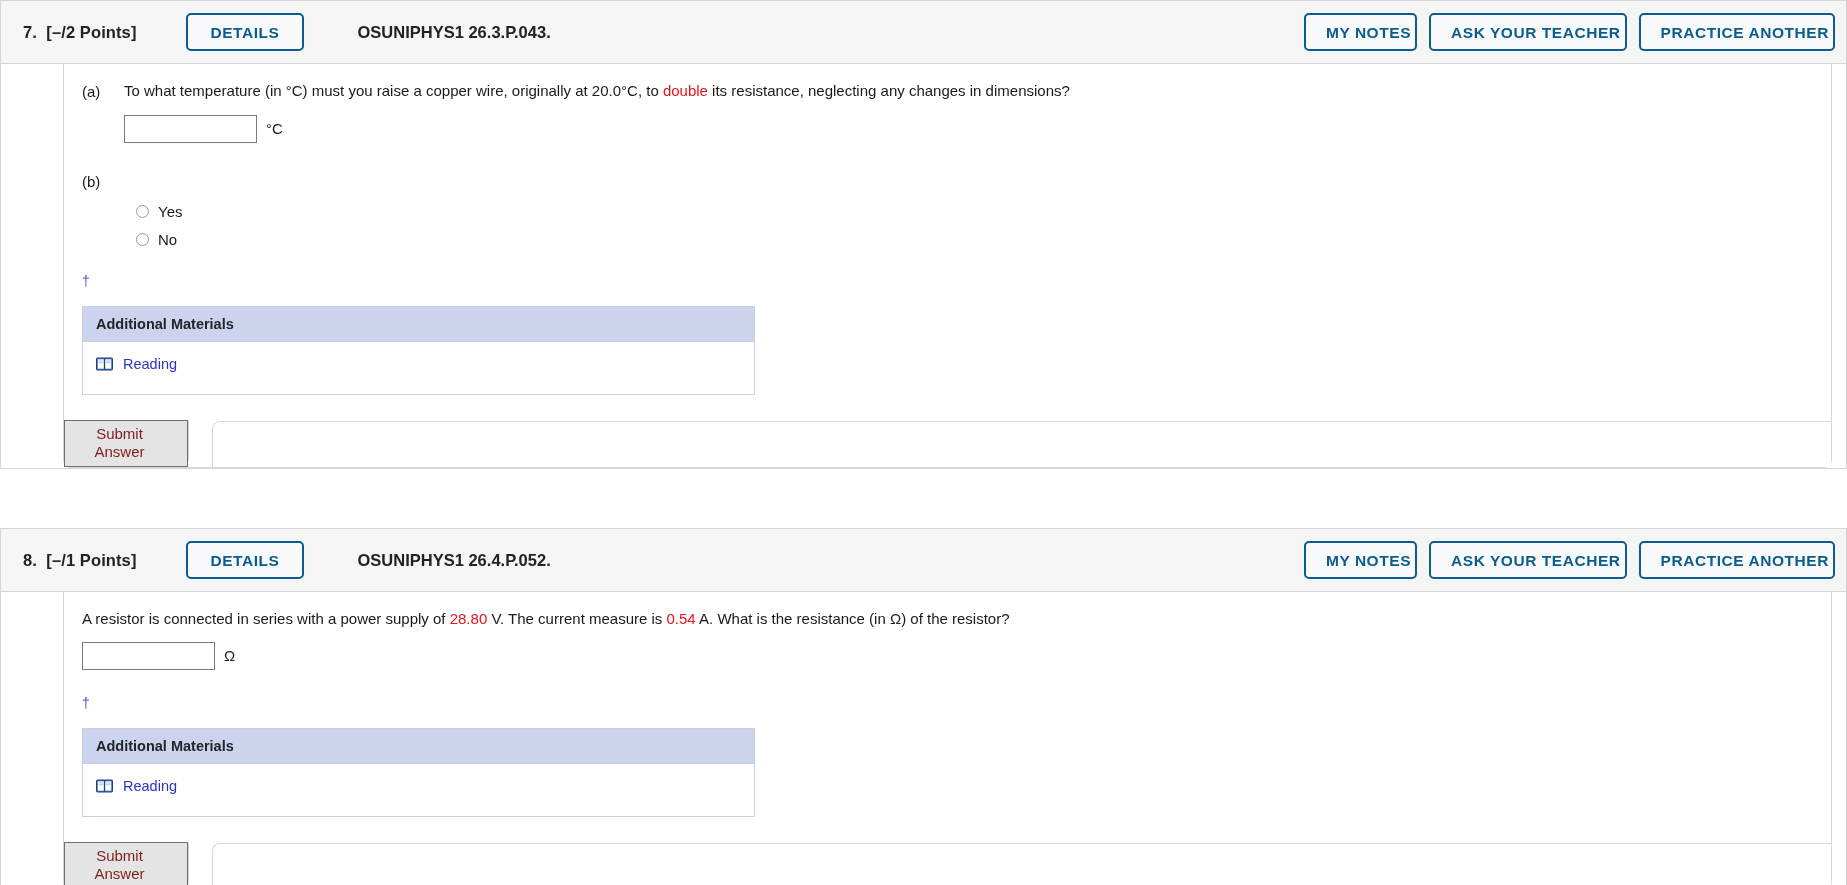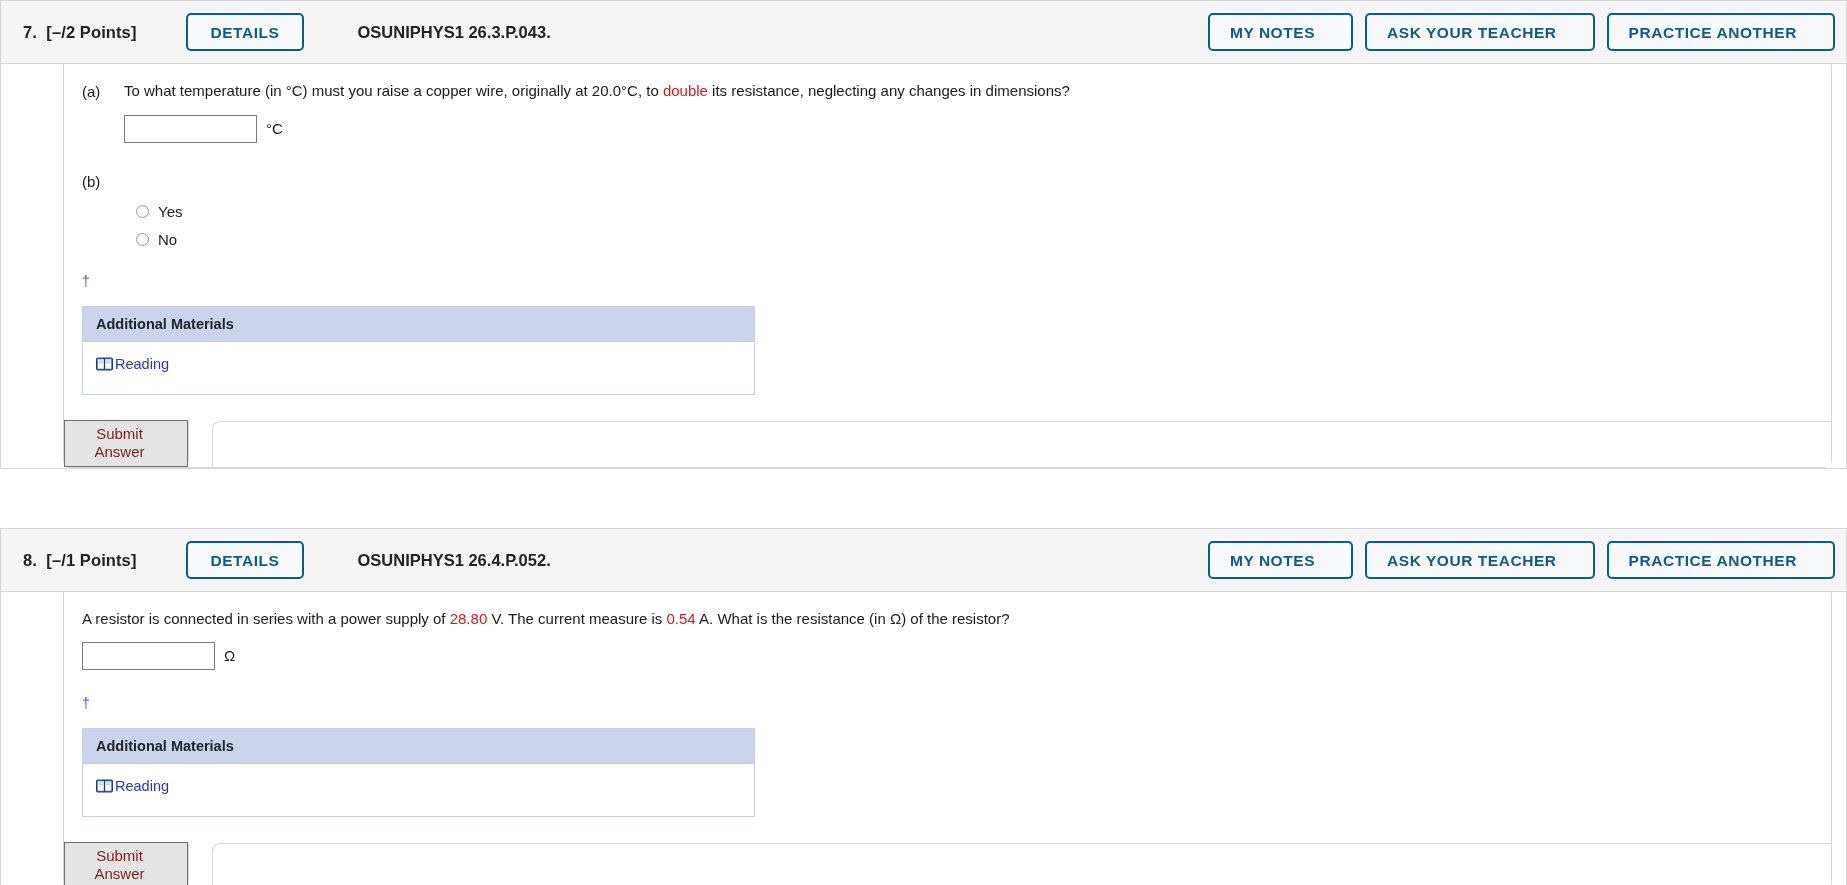--- a/index.html
+++ b/index.html
@@ -64,21 +64,21 @@
     gap: 12px;
   }
   .hdr-btn {
     border: 2px solid #0a5c8c;
     border-radius: 5px;
     background: #f8f9fa;
     color: #0a5c8c;
     font-size: 15.5px;
     font-weight: 600;
     letter-spacing: .55px;
-    padding: 10px 36px 9px 20px;
+    padding: 10px 4px 9px 20px;
     line-height: 1;
     cursor: pointer;
     white-space: nowrap;
     font-family: "Liberation Sans", sans-serif;
   }
 
   
   .q-body {
     padding: 0;
     position: relative;
@@ -169,21 +169,21 @@
     color: #22252b;
     font-weight: bold;
     font-size: 14.5px;
     padding: 9px 13px;
     border-bottom: 1px solid #c9cde8;
   }
   .materials-body {
     padding: 14px 13px 22px 13px;
     display: flex;
     align-items: center;
-    gap: 2px;
+    gap: 10px;
   }
   .book-icon {
     width: 17px; height: 14px;
     display: inline-block;
     position: relative;
     flex: 0 0 17px;
   }
   .reading-link {
     color: #2b34c8;
     font-size: 14.5px;

